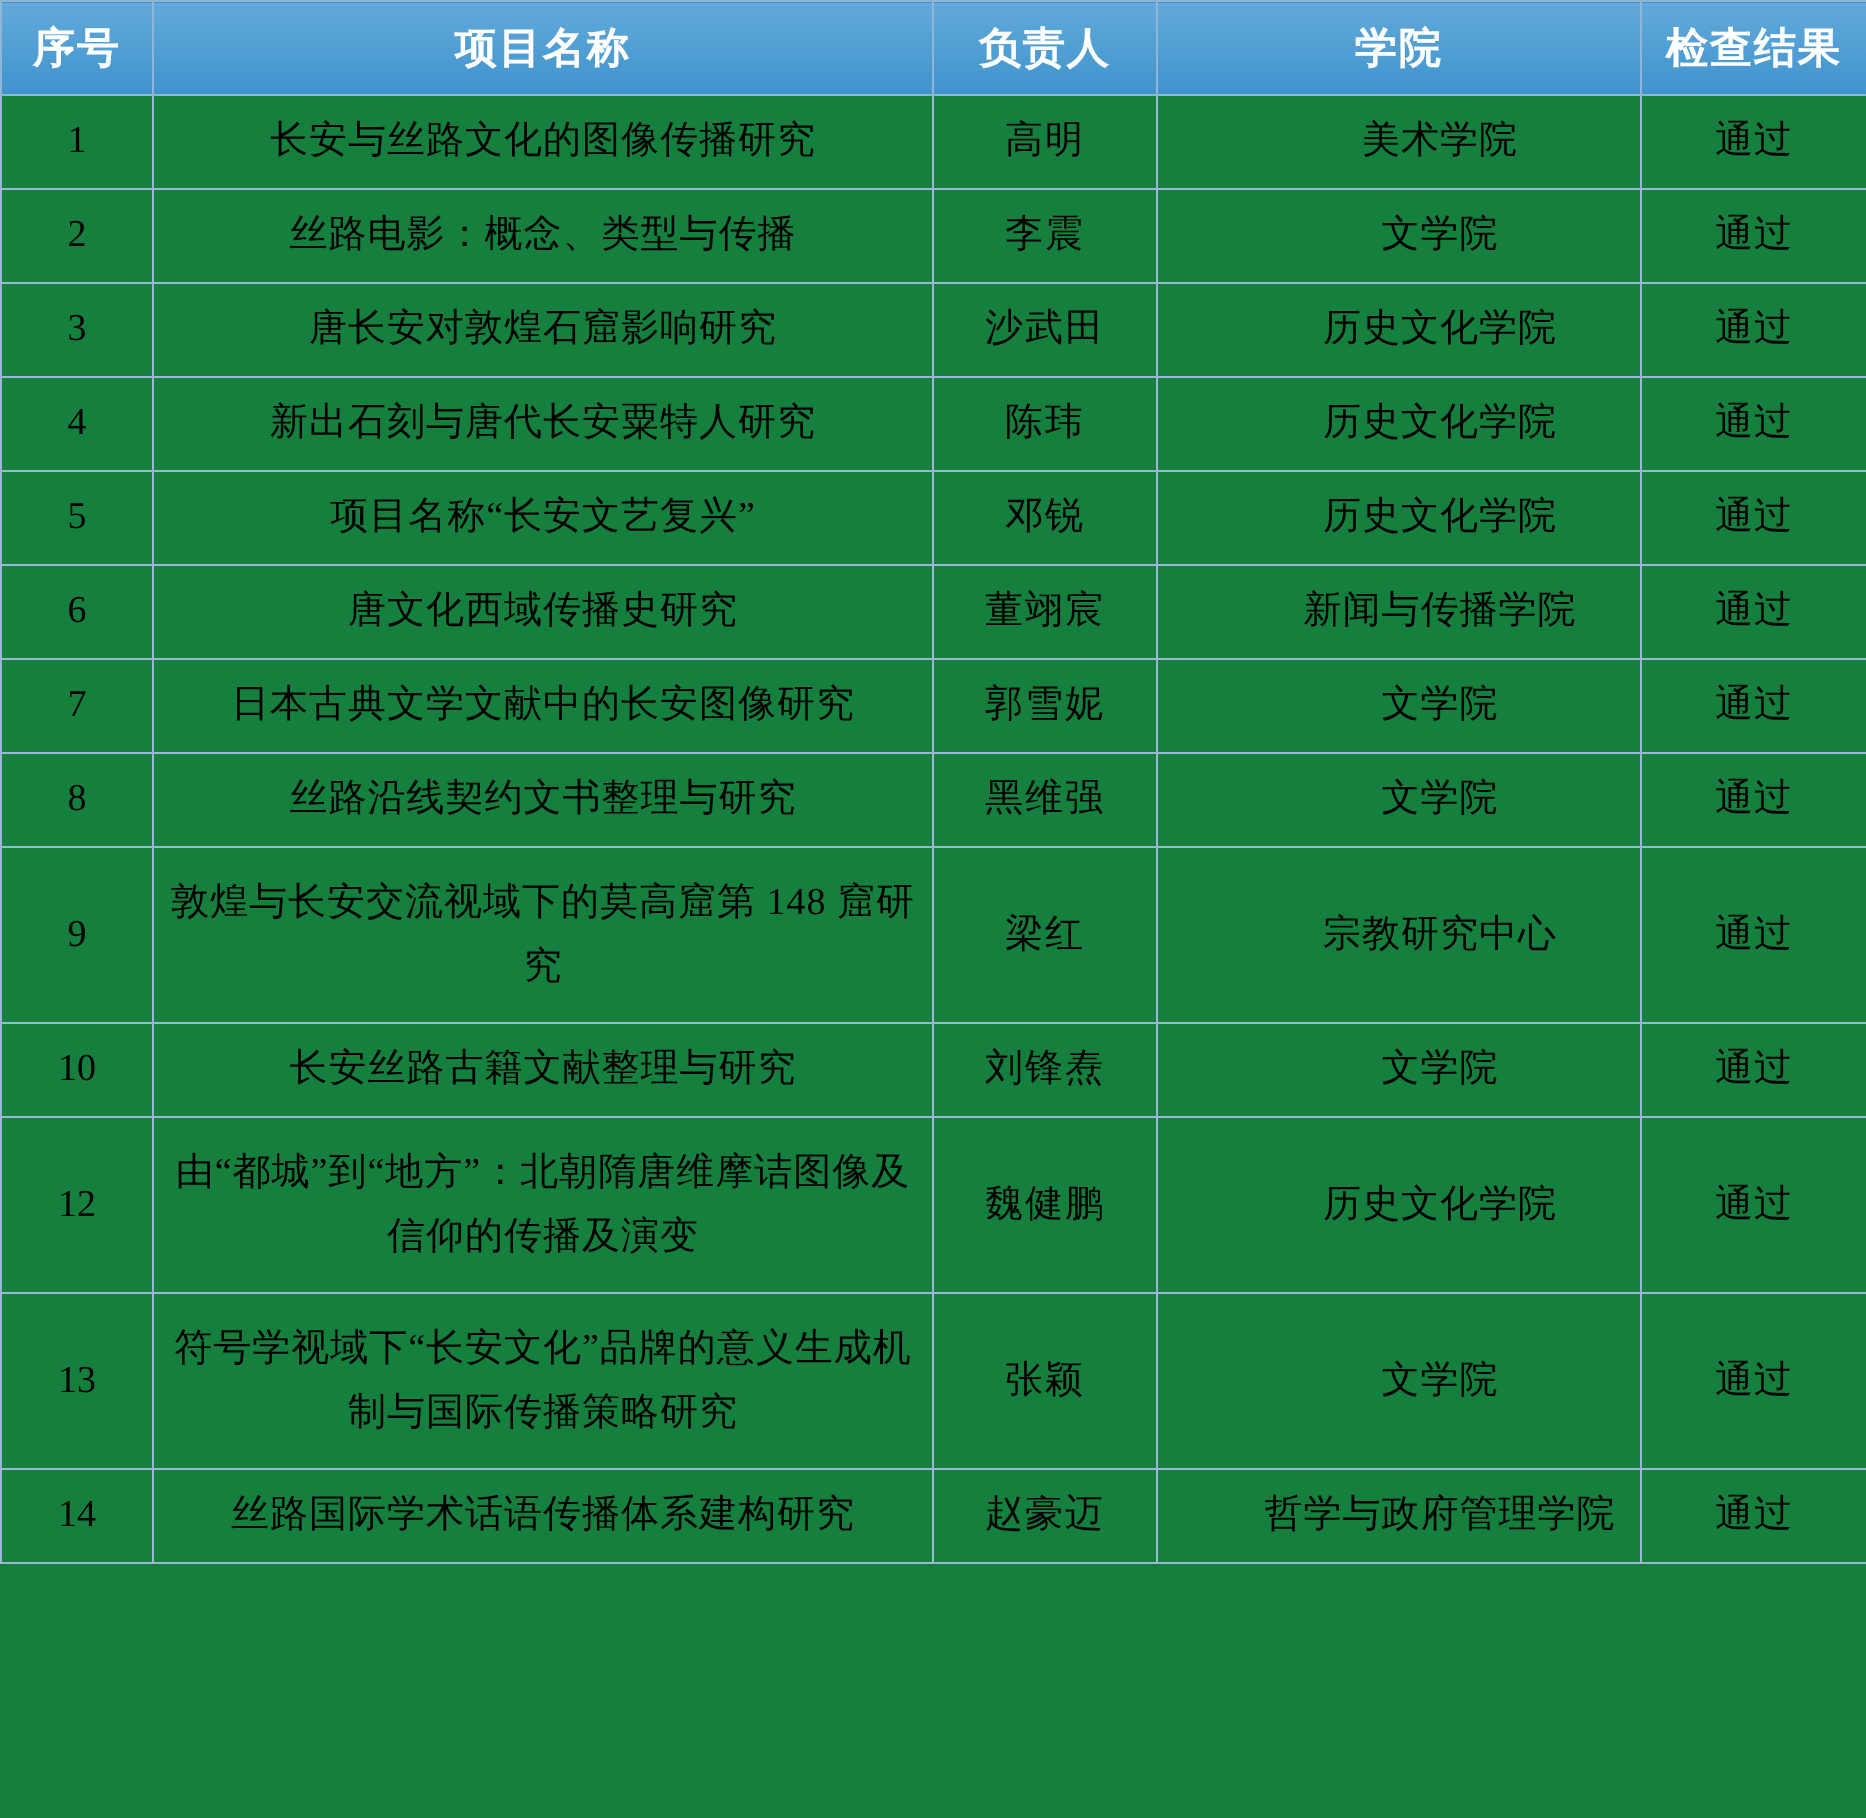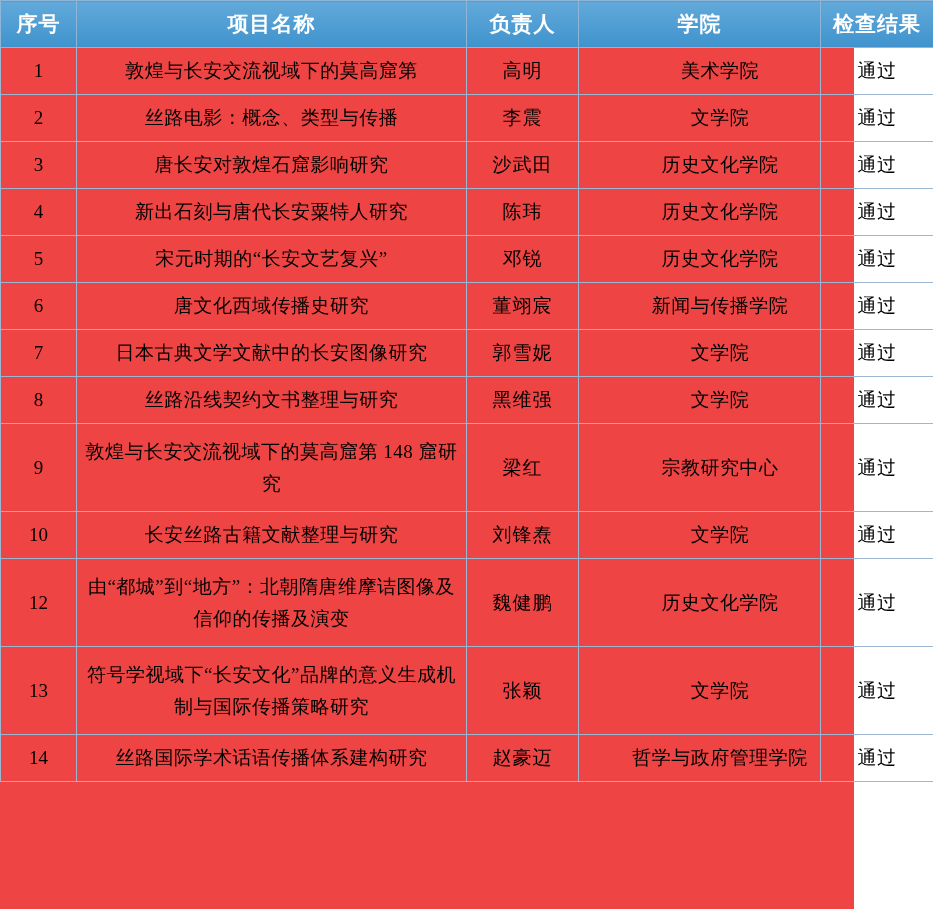--- a/index.html
+++ b/index.html
@@ -5,24 +5,24 @@
   html, body {
     margin: 0;
     padding: 0;
     background: #ffffff;
   }
   body {
     font-family: "Liberation Serif", "DejaVu Serif", serif;
     color: #000000;
   }
   .sheet {
-    width: 854px;
+    width: 933px;
     height: 909px;
     box-sizing: border-box;
-    background: #ef4444;
+    background: #15803d;
     position: relative;
   }
   table.project-table {
     border-collapse: collapse;
     table-layout: fixed;
     width: 933px;
     border: 1px solid #9bb7d4;
   }
   table.project-table col.c-no      { width: 76px; }
   table.project-table col.c-name    { width: 390px; }
@@ -76,21 +76,21 @@
         <th>序号</th>
         <th>项目名称</th>
         <th>负责人</th>
         <th>学院</th>
         <th>检查结果</th>
       </tr>
     </thead>
     <tbody id="table-body">
         <tr>
           <td class="col-no">1</td>
-          <td class="col-name">敦煌与长安交流视域下的莫高窟第</td>
+          <td class="col-name">长安与丝路文化的图像传播研究</td>
           <td class="col-leader">高明</td>
           <td class="col-college">美术学院</td>
           <td class="col-result">通过</td>
         </tr>
         <tr>
           <td class="col-no">2</td>
           <td class="col-name">丝路电影：概念、类型与传播</td>
           <td class="col-leader">李震</td>
           <td class="col-college">文学院</td>
           <td class="col-result">通过</td>
@@ -104,21 +104,21 @@
         </tr>
         <tr>
           <td class="col-no">4</td>
           <td class="col-name">新出石刻与唐代长安粟特人研究</td>
           <td class="col-leader">陈玮</td>
           <td class="col-college">历史文化学院</td>
           <td class="col-result">通过</td>
         </tr>
         <tr>
           <td class="col-no">5</td>
-          <td class="col-name">宋元时期的“长安文艺复兴”</td>
+          <td class="col-name">项目名称“长安文艺复兴”</td>
           <td class="col-leader">邓锐</td>
           <td class="col-college">历史文化学院</td>
           <td class="col-result">通过</td>
         </tr>
         <tr>
           <td class="col-no">6</td>
           <td class="col-name">唐文化西域传播史研究</td>
           <td class="col-leader">董翊宸</td>
           <td class="col-college">新闻与传播学院</td>
           <td class="col-result">通过</td>

